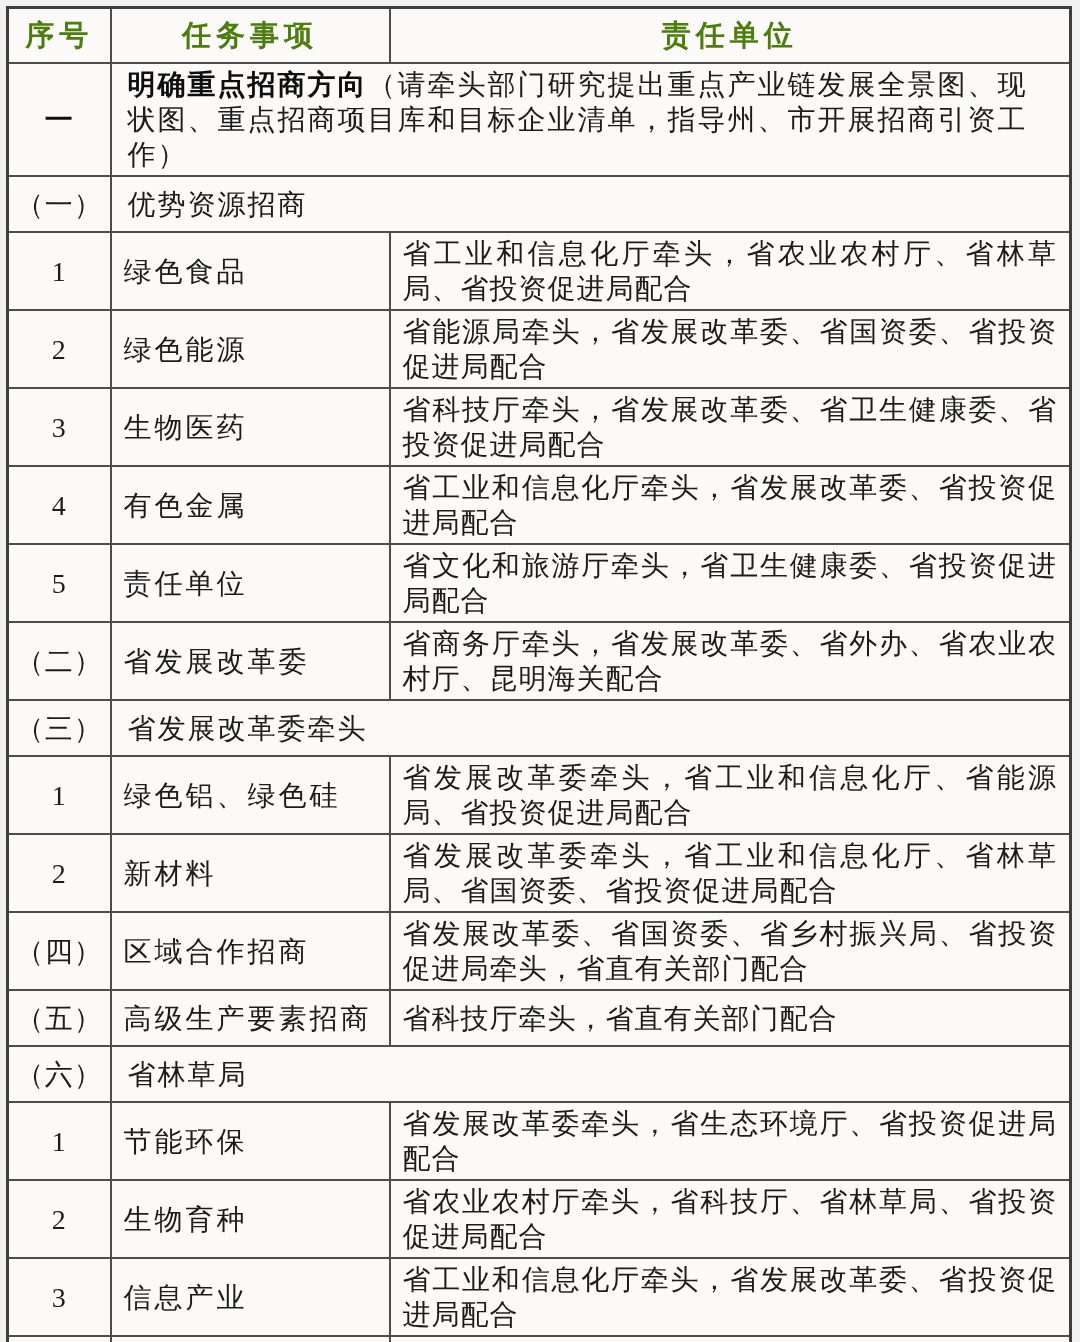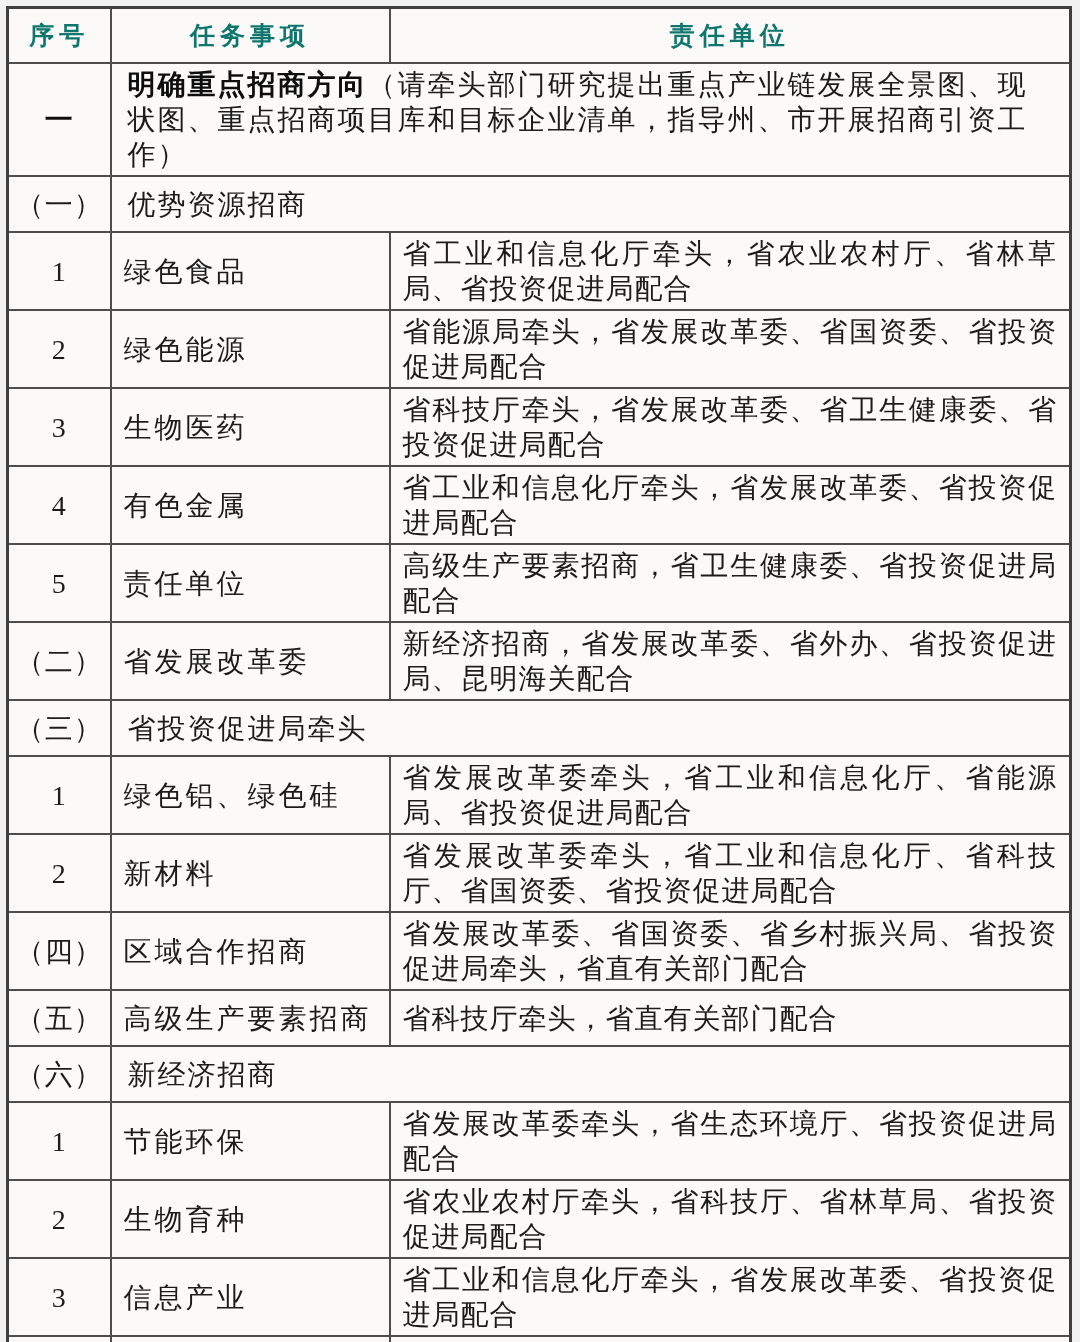--- a/index.html
+++ b/index.html
@@ -23,23 +23,23 @@
   }
   th, td {
     border:2px solid #4d4d4d;
     vertical-align:middle;
     overflow:hidden;
   }
   th {
     height:49px;
     font-family:"Liberation Sans", sans-serif;
     font-weight:700;
-    font-size:25px;
+    font-size:29px;
     letter-spacing:5px;
-    color:#0f766e;
+    color:#4d7c0f;
     text-align:center;
     padding:2px 4px;
   }
   td {
     font-size:28px;
     line-height:35px;
     height:48px;
     padding:3px 12px;
     color:#1c1c1c;
   }
@@ -104,54 +104,54 @@
           <td class="unit">省科技厅牵头，省发展改革委、省卫生健康委、省投资促进局配合</td>
         </tr>
         <tr>
           <td class="num">4</td>
           <td class="task">有色金属</td>
           <td class="unit">省工业和信息化厅牵头，省发展改革委、省投资促进局配合</td>
         </tr>
         <tr>
           <td class="num">5</td>
           <td class="task">责任单位</td>
-          <td class="unit">高级生产要素招商，省卫生健康委、省投资促进局配合</td>
+          <td class="unit">省文化和旅游厅牵头，省卫生健康委、省投资促进局配合</td>
         </tr>
         <tr>
           <td class="num">（二）</td>
           <td class="task">省发展改革委</td>
-          <td class="unit">新经济招商，省发展改革委、省外办、省投资促进局、昆明海关配合</td>
+          <td class="unit">省商务厅牵头，省发展改革委、省外办、省农业农村厅、昆明海关配合</td>
         </tr>
         <tr>
           <td class="num">（三）</td>
-          <td colspan="2" class="merged">省投资促进局牵头</td>
+          <td colspan="2" class="merged">省发展改革委牵头</td>
         </tr>
         <tr>
           <td class="num">1</td>
           <td class="task">绿色铝、绿色硅</td>
           <td class="unit">省发展改革委牵头，省工业和信息化厅、省能源局、省投资促进局配合</td>
         </tr>
         <tr>
           <td class="num">2</td>
           <td class="task">新材料</td>
-          <td class="unit">省发展改革委牵头，省工业和信息化厅、省科技厅、省国资委、省投资促进局配合</td>
+          <td class="unit">省发展改革委牵头，省工业和信息化厅、省林草局、省国资委、省投资促进局配合</td>
         </tr>
         <tr>
           <td class="num">（四）</td>
           <td class="task">区域合作招商</td>
           <td class="unit">省发展改革委、省国资委、省乡村振兴局、省投资促进局牵头，省直有关部门配合</td>
         </tr>
         <tr>
           <td class="num">（五）</td>
           <td class="task">高级生产要素招商</td>
           <td class="unit">省科技厅牵头，省直有关部门配合</td>
         </tr>
         <tr>
           <td class="num">（六）</td>
-          <td colspan="2" class="merged">新经济招商</td>
+          <td colspan="2" class="merged">省林草局</td>
         </tr>
         <tr>
           <td class="num">1</td>
           <td class="task">节能环保</td>
           <td class="unit">省发展改革委牵头，省生态环境厅、省投资促进局配合</td>
         </tr>
         <tr>
           <td class="num">2</td>
           <td class="task">生物育种</td>
           <td class="unit">省农业农村厅牵头，省科技厅、省林草局、省投资促进局配合</td>

